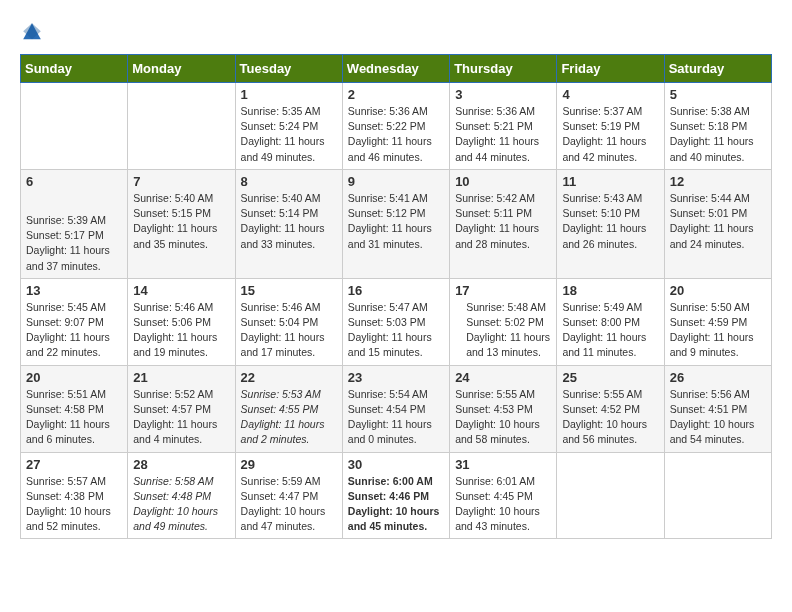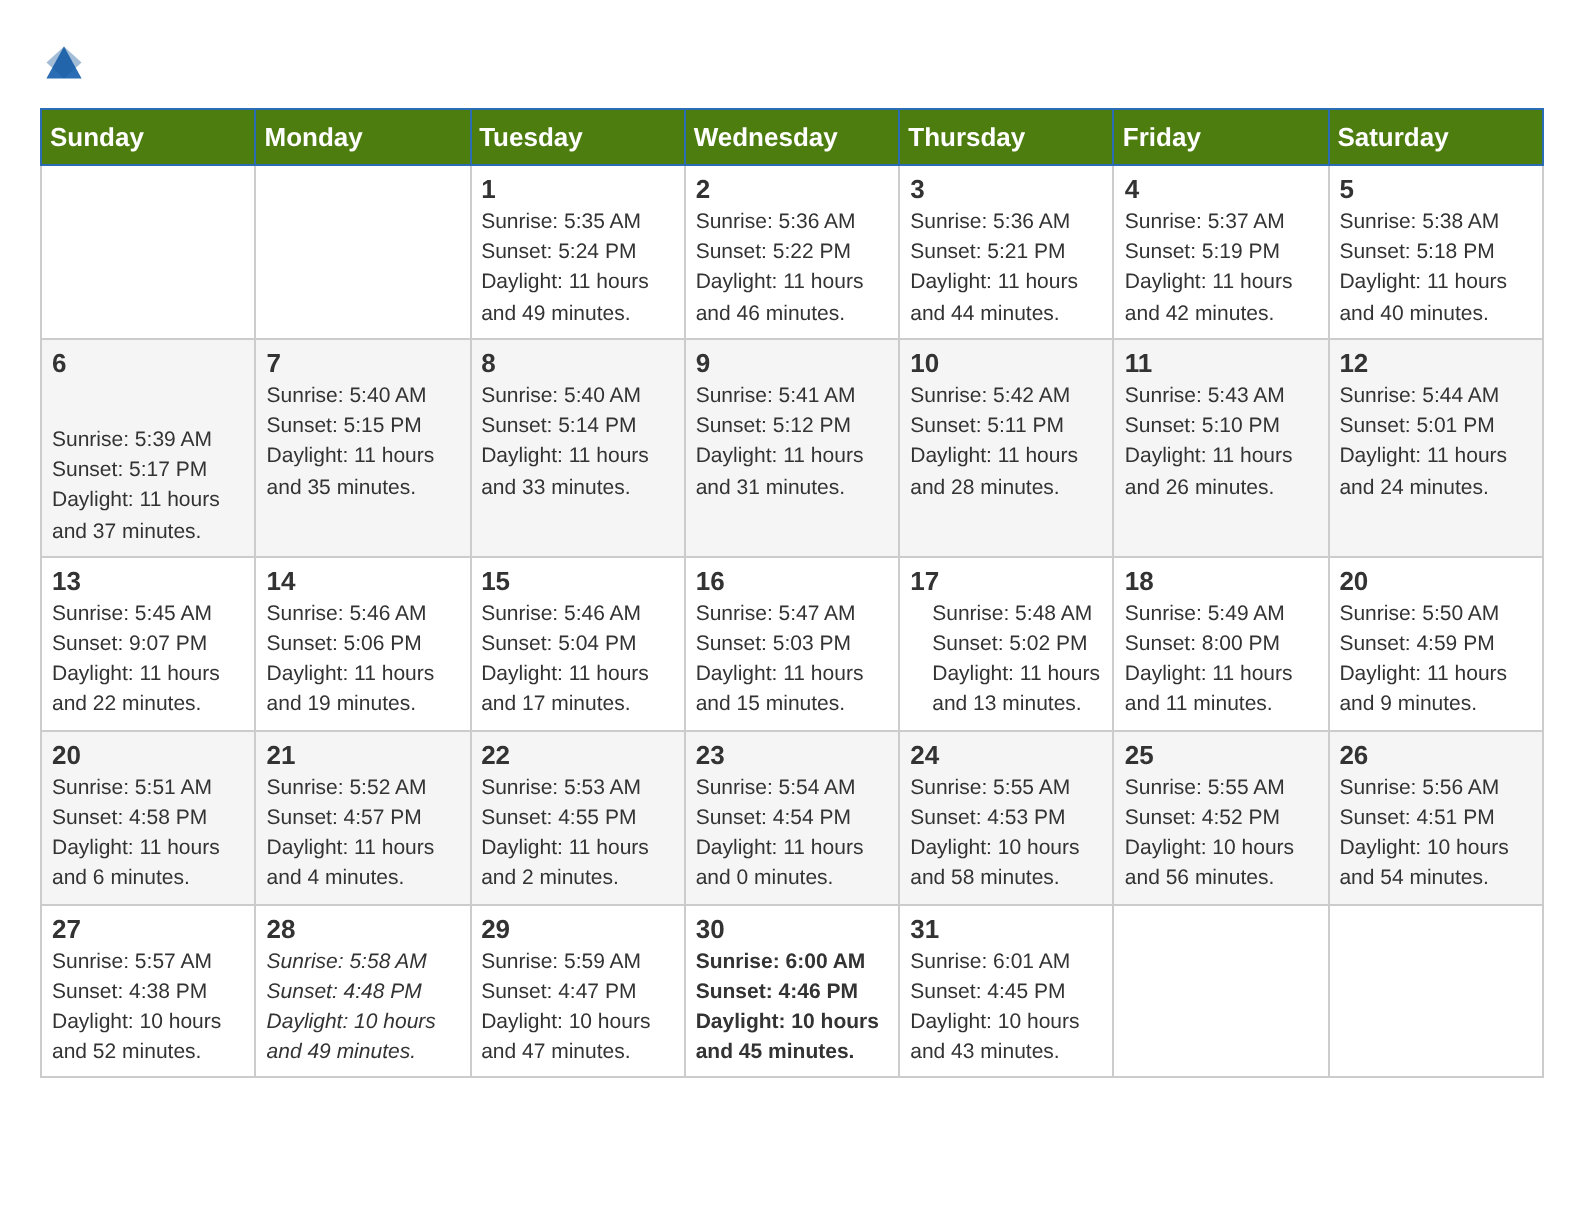--- a/index.html
+++ b/index.html
@@ -269,21 +269,21 @@
         </td>
         <td>
           <span class="day-number">21</span>
           <div class="day-info" style="white-space: pre-line;">Sunrise: 5:52 AM
 Sunset: 4:57 PM
 Daylight: 11 hours
 and 4 minutes.</div>
         </td>
         <td>
           <span class="day-number">22</span>
-          <div class="day-info" style="white-space: pre-line;">Sunrise: 5:53 AM
+          <div class="day-info" style="white-space: pre-line; font-style: italic;">Sunrise: 5:53 AM
 Sunset: 4:55 PM
 Daylight: 11 hours
 and 2 minutes.</div>
         </td>
         <td>
           <span class="day-number">23</span>
           <div class="day-info" style="white-space: pre-line;">Sunrise: 5:54 AM
 Sunset: 4:54 PM
 Daylight: 11 hours
 and 0 minutes.</div>

